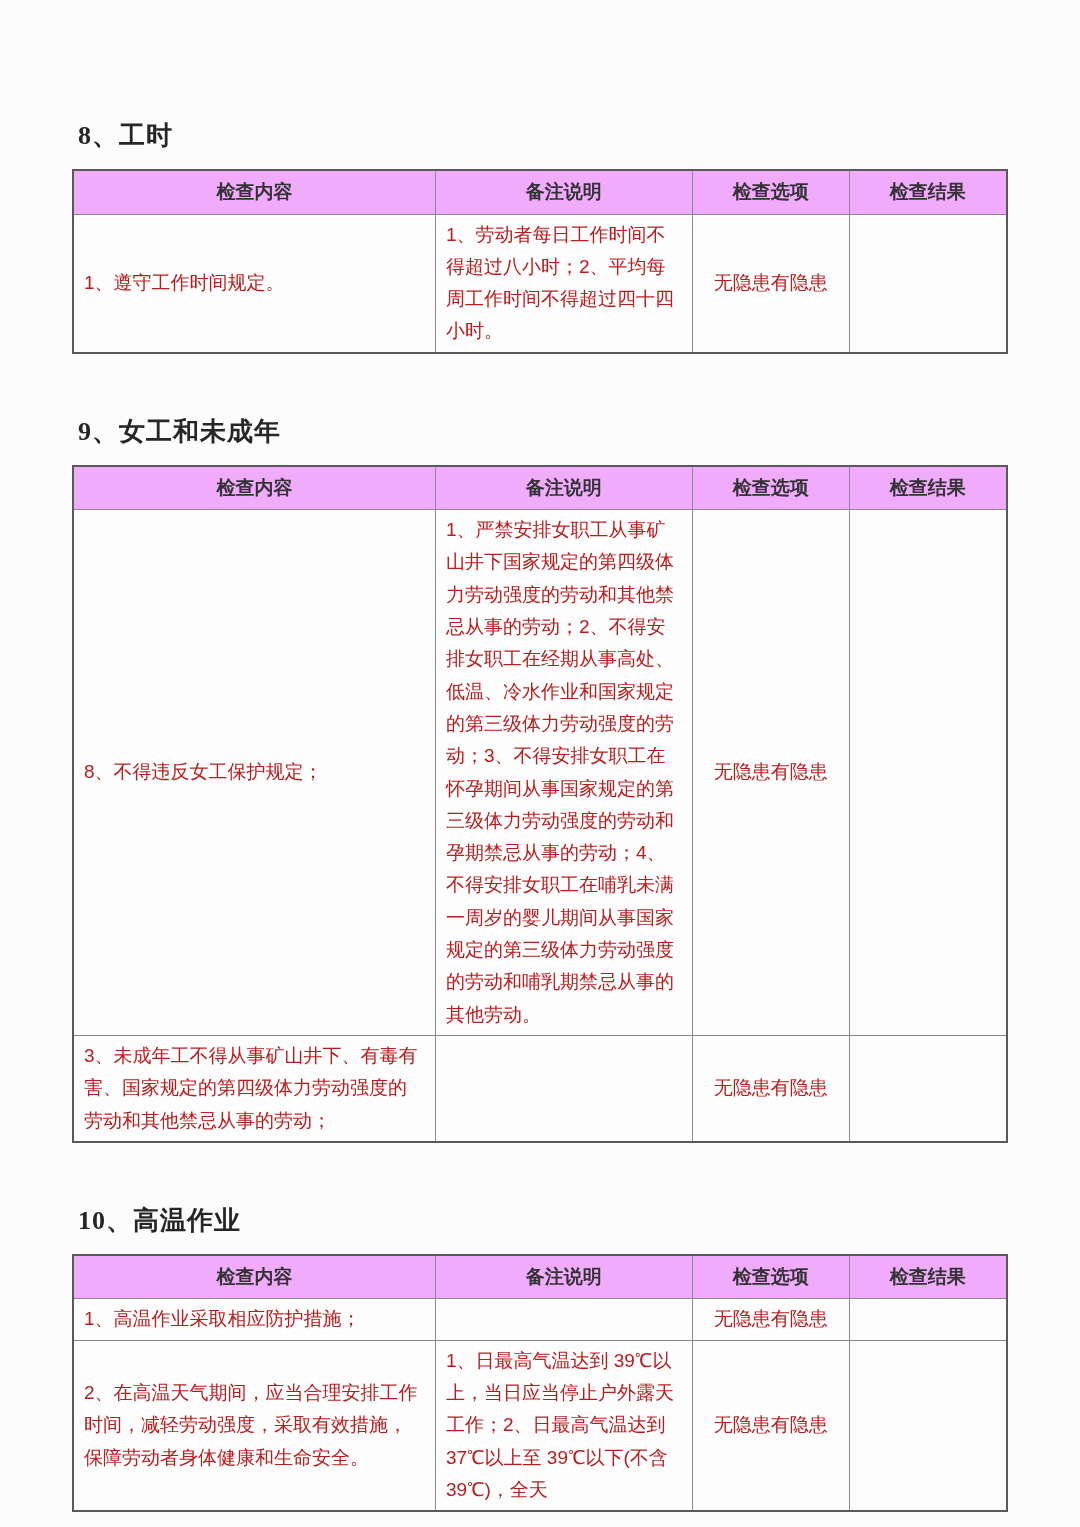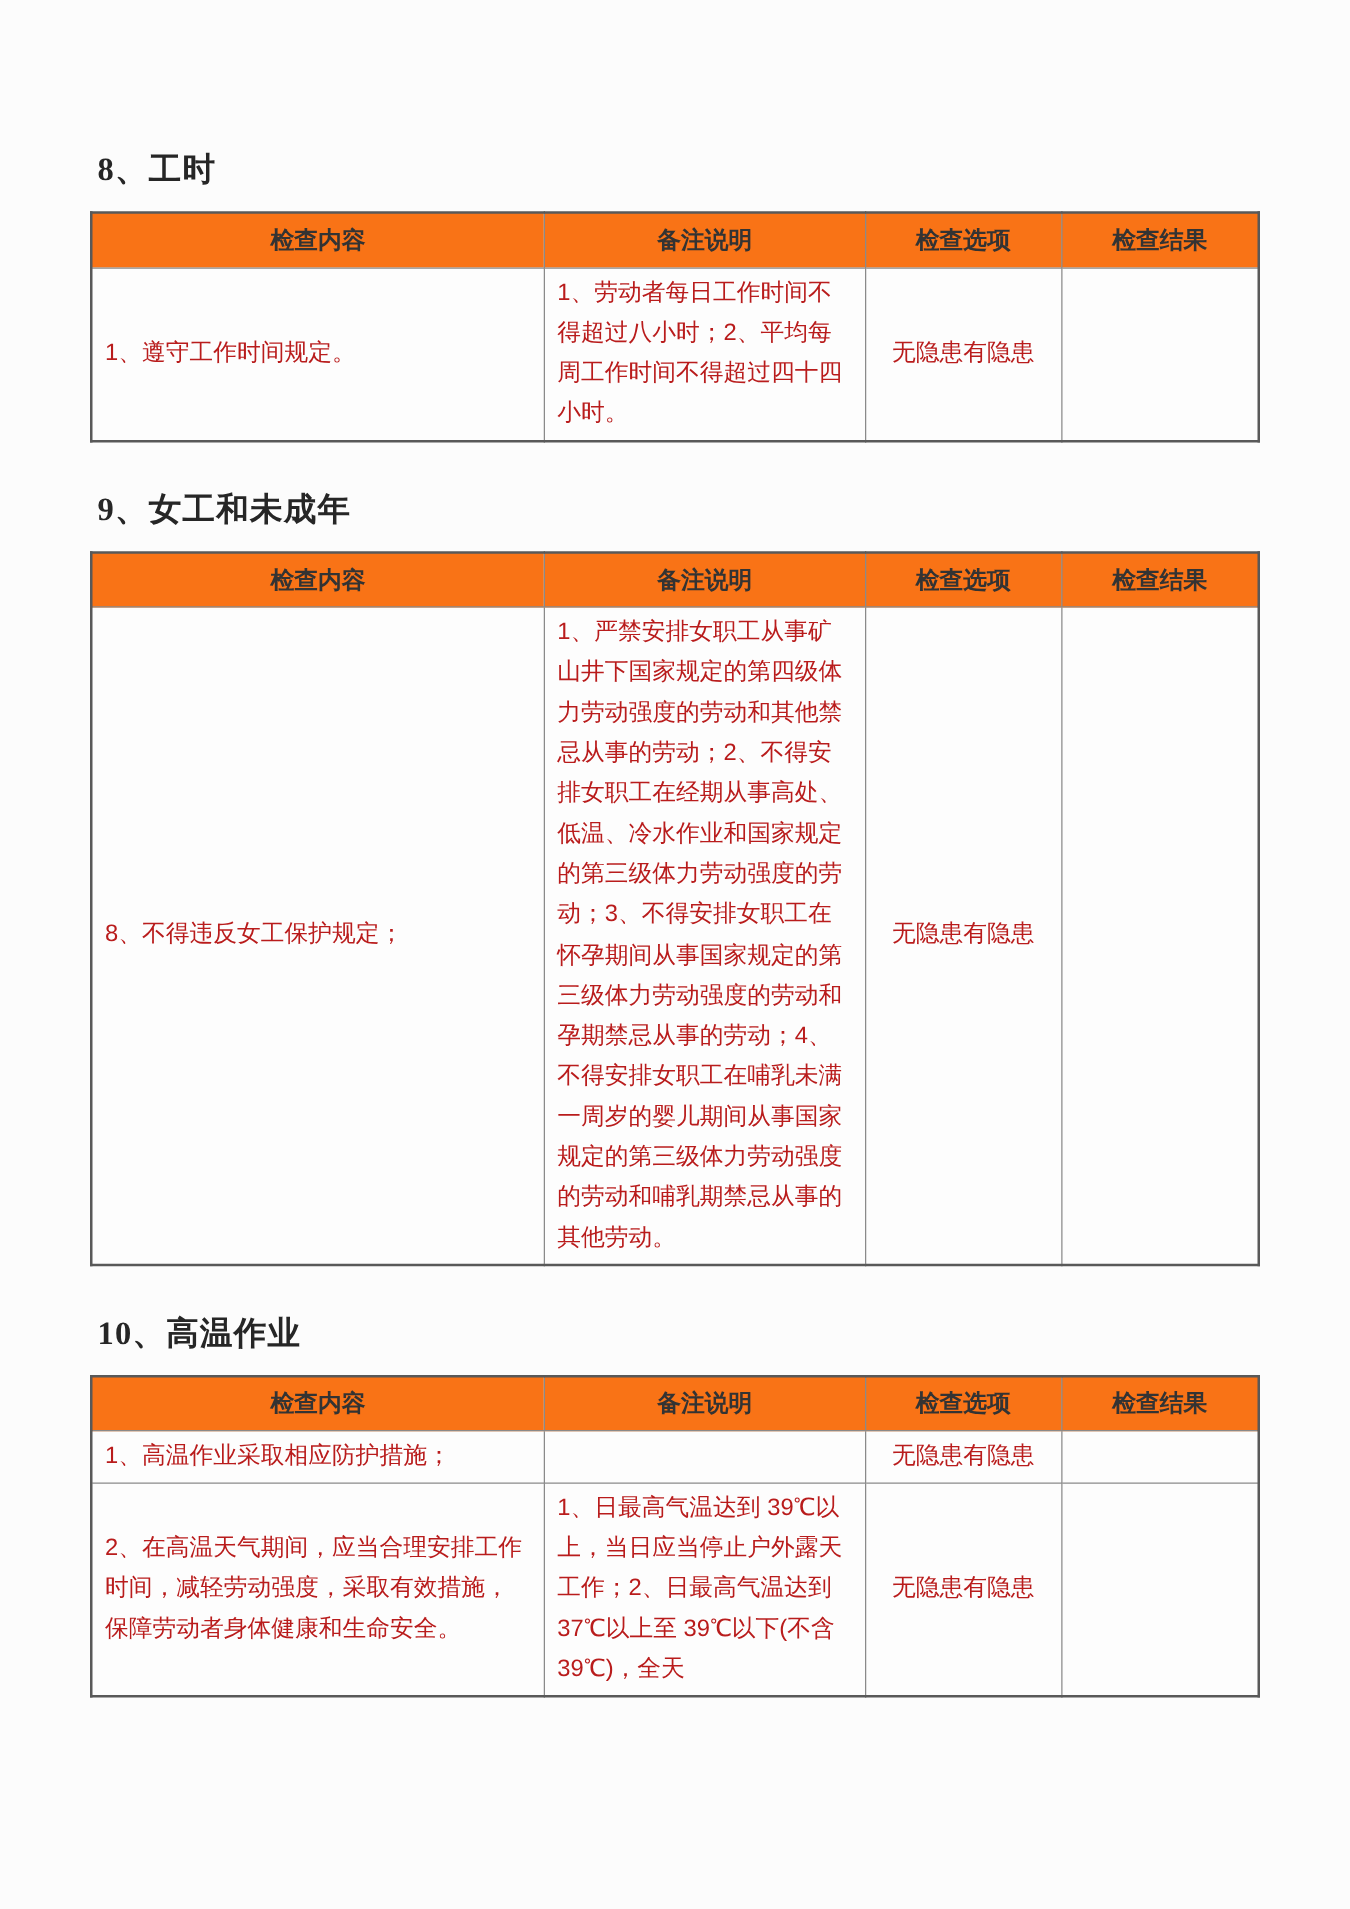--- a/index.html
+++ b/index.html
@@ -17,21 +17,21 @@
   .page {
     box-sizing: border-box;
     width: 1080px;
     height: 1445px;
     padding: 118px 72px 0 72px;
   }
   .section {
     margin: 0 0 0 0;
   }
   .section + .section {
-    margin-top: 36px;
+    margin-top: 60px;
   }
   .section-title {
     font-family: "Liberation Serif", serif;
     font-size: 26px;
     font-weight: bold;
     color: #262626;
     margin: 0 0 16px 6px;
     letter-spacing: 1px;
   }
   table.checklist {
@@ -42,21 +42,21 @@
     background: #fdfdfd;
   }
   table.checklist th,
   table.checklist td {
     border: 1px solid #8a8a8a;
     font-size: 19px;
     vertical-align: middle;
     box-sizing: border-box;
   }
   table.checklist th {
-    background: #f97316;
+    background: #f0abfc;
     font-weight: 600;
     color: #333333;
     text-align: center;
     height: 44px;
     padding: 6px 4px;
   }
   table.checklist td {
     padding: 4px 10px;
     line-height: 1.7;
     color: #b91c1c;
@@ -128,20 +128,26 @@
           <th>检查结果</th>
         </tr>
       </thead>
       <tbody>
         <tr>
           <td class="c-content">8、不得违反女工保护规定；</td>
           <td class="c-remark">1、严禁安排女职工从事矿山井下国家规定的第四级体力劳动强度的劳动和其他禁忌从事的劳动；2、不得安排女职工在经期从事高处、低温、冷水作业和国家规定的第三级体力劳动强度的劳动；3、不得安排女职工在怀孕期间从事国家规定的第三级体力劳动强度的劳动和孕期禁忌从事的劳动；4、不得安排女职工在哺乳未满一周岁的婴儿期间从事国家规定的第三级体力劳动强度的劳动和哺乳期禁忌从事的其他劳动。</td>
           <td class="c-options">无隐患有隐患</td>
           <td class="c-result"></td>
         </tr>
+        <tr>
+          <td class="c-content">3、未成年工不得从事矿山井下、有毒有害、国家规定的第四级体力劳动强度的劳动和其他禁忌从事的劳动；</td>
+          <td class="c-remark"></td>
+          <td class="c-options">无隐患有隐患</td>
+          <td class="c-result"></td>
+        </tr>
       </tbody>
     </table>
   </div>
 
   <div class="section">
     <h2 class="section-title">10、高温作业</h2>
     <table class="checklist">
       <colgroup>
         <col style="width:38.8%">
         <col style="width:27.5%">

